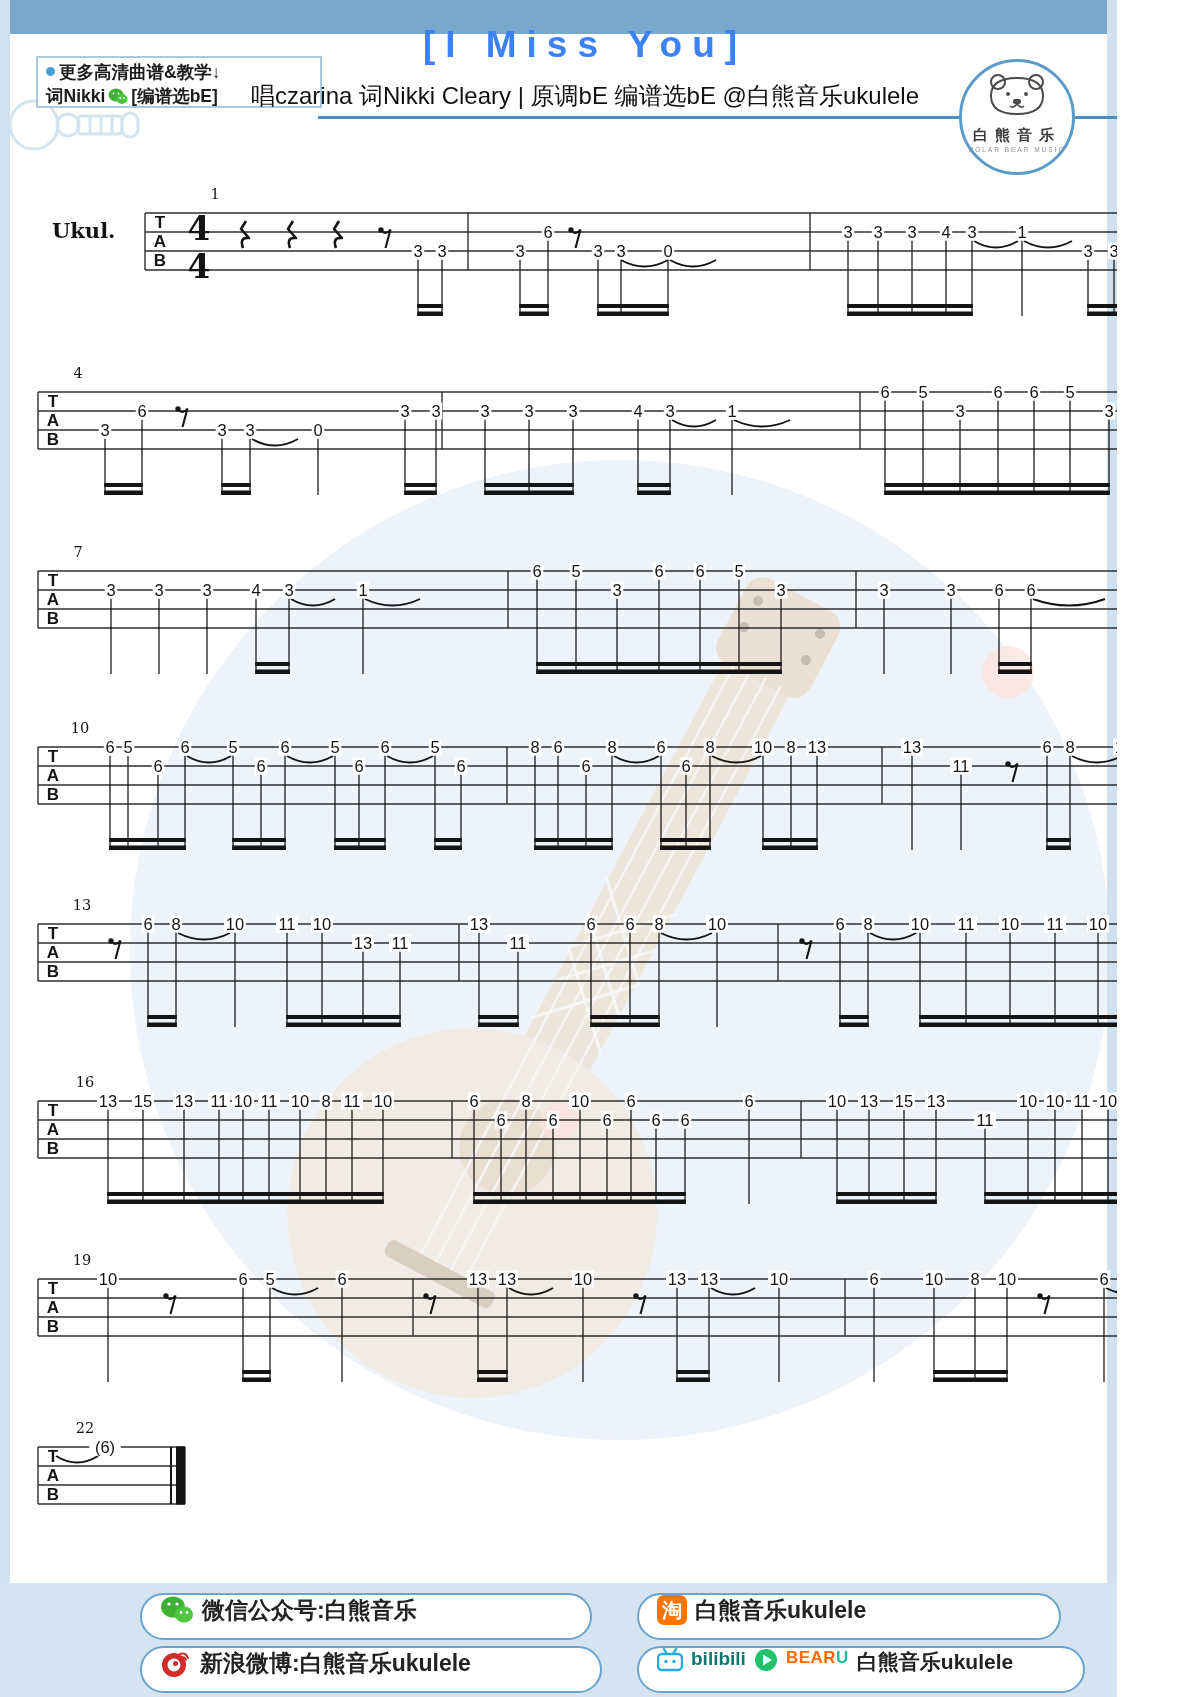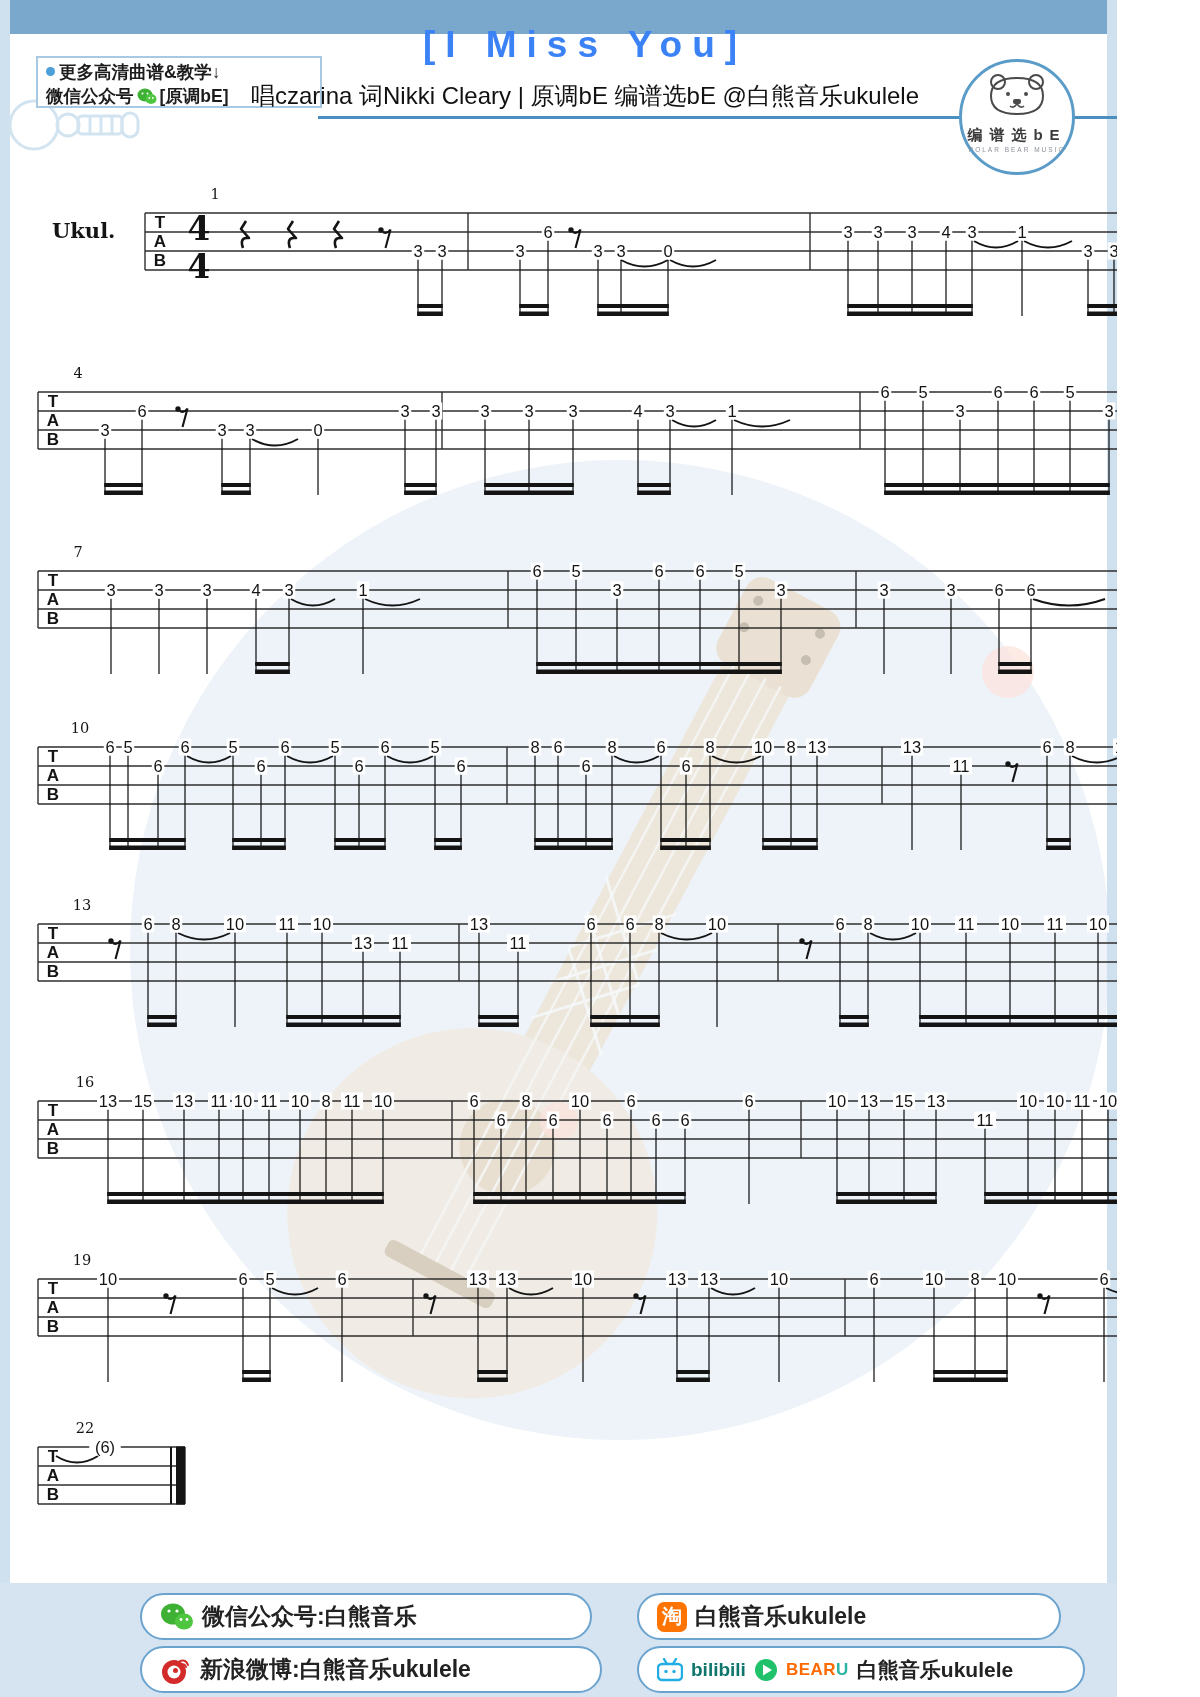--- a/index.html
+++ b/index.html
@@ -32,21 +32,21 @@
   .blue-line{position:absolute;left:318px;top:116px;width:854px;height:3px;background:var(--c-blueline);}
   .logo{position:absolute;left:959px;top:59px;width:116px;height:116px;border-radius:50%;
         background:#fff;border:3px solid var(--c-circle);box-sizing:border-box;text-align:center;}
   .logo-cn{margin-top:64px;font-size:15px;font-weight:bold;letter-spacing:7px;color:#3a3a3a;white-space:nowrap;}
   .logo-en{font-size:6.5px;letter-spacing:2px;color:#8a9097;margin-top:1px;}
   .logo svg.bear{position:absolute;left:24px;top:8px;}
   
   .system{position:absolute;left:0;}
   
   .pill{position:absolute;height:47px;background:#fff;border:2.5px solid var(--c-pill);
-        border-radius:26px;display:flex;align-items:center;padding:0 18px;box-sizing:border-box;gap:8px;}
+        border-radius:26px;display:flex;align-items:flex-start;padding:0 18px;box-sizing:border-box;gap:8px;}
   .pill-text{font-size:23px;font-weight:bold;color:#222;white-space:nowrap;}
   .pill-text.small{font-size:21px;}
   .brand-bili{font-size:19px;font-weight:bold;color:#0f766e;}
   .brand-youku{font-size:17px;font-weight:bold;color:#ff6a00;letter-spacing:.5px;}
   .brand-youku .ku{color:#2ab5a5;}
 </style>
 </head>
 <body>
 
 <div class="page">
@@ -95,47 +95,47 @@
       <rect x="72" y="24" width="44" height="18" rx="4"></rect>
       <line x1="84" y1="24" x2="84" y2="42"></line>
         <line x1="95" y1="24" x2="95" y2="42"></line>
         <line x1="106" y1="24" x2="106" y2="42"></line>
       <rect x="116" y="21" width="16" height="24" rx="8"></rect>
     </g>
   </svg>
 
   <div class="promo-box">
     <div class="promo-line"><span class="promo-dot"></span><span>更多高清曲谱&amp;教学↓</span></div>
-    <div class="promo-line"><span>微信公众号</span><span class="icon-inline"><svg width="20" height="17">
+    <div class="promo-line"><span>词Nikki</span><span class="icon-inline"><svg width="20" height="17">
             <ellipse cx="8" cy="7" rx="7.5" ry="6.5" fill="#3eb135"></ellipse>
             <circle cx="5.5" cy="5.5" r="1" fill="#fff"></circle>
             <circle cx="10.5" cy="5.5" r="1" fill="#fff"></circle>
             <ellipse cx="14" cy="11" rx="5.5" ry="5" fill="#4fc63f"></ellipse>
             <circle cx="12.3" cy="10" r="0.9" fill="#fff"></circle>
             <circle cx="15.8" cy="10" r="0.9" fill="#fff"></circle>
-          </svg></span><span>[原调bE]</span></div>
+          </svg></span><span>[编谱选bE]</span></div>
   </div>
 
   <div class="title">[I Miss You]</div>
   <div class="credits">唱czarina  词Nikki Cleary | 原调bE  编谱选bE  @白熊音乐ukulele</div>
   <div class="blue-line"></div>
 
   <div class="logo">
     <svg class="bear" width="62" height="52">
       <g fill="none" stroke="#4a4a4a" stroke-width="2">
         <circle cx="12" cy="12" r="7"></circle>
           <circle cx="50" cy="12" r="7"></circle>
         <path d="M5,26 Q5,8 31,8 Q57,8 57,26 Q57,44 31,44 Q5,44 5,26 Z"></path>
       </g>
       <circle cx="22" cy="24" r="2" fill="#4a4a4a"></circle>
         <circle cx="40" cy="24" r="2" fill="#4a4a4a"></circle>
       <rect x="27" y="29" width="8" height="5" rx="2" fill="#4a4a4a"></rect>
       <path d="M31,34 q-4,5 -7,2 M31,34 q4,5 7,2" fill="none" stroke="#4a4a4a" stroke-width="1.6"></path>
     </svg>
-    <div class="logo-cn">编谱选bE</div>
+    <div class="logo-cn">白熊音乐</div>
     <div class="logo-en">POLAR BEAR MUSIC</div>
   </div>
 
   <div id="score-layer">
       <svg width="1200" height="170" class="system" style="top: 185px;">
         <line x1="145" y1="28" x2="1162" y2="28" stroke="#2e2e2e" stroke-width="1.3"></line>
         <line x1="145" y1="47" x2="1162" y2="47" stroke="#2e2e2e" stroke-width="1.3"></line>
         <line x1="145" y1="66" x2="1162" y2="66" stroke="#2e2e2e" stroke-width="1.3"></line>
         <line x1="145" y1="85" x2="1162" y2="85" stroke="#2e2e2e" stroke-width="1.3"></line>
         <line x1="145" y1="28" x2="145" y2="85" stroke="#2e2e2e" stroke-width="1.4"></line>

